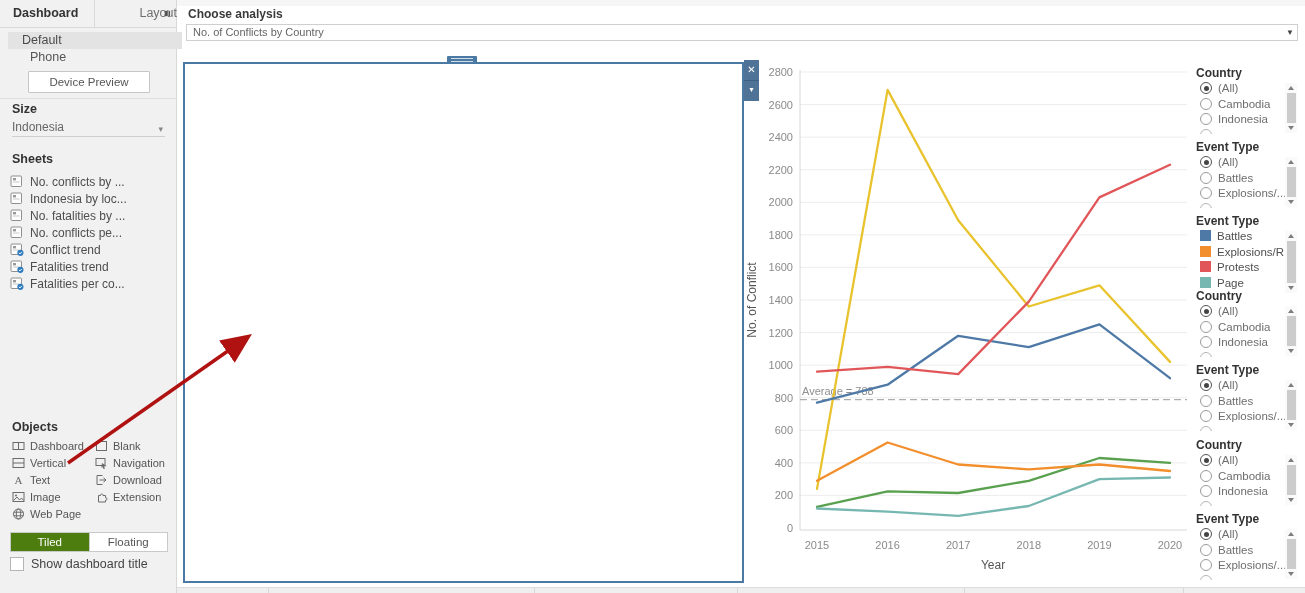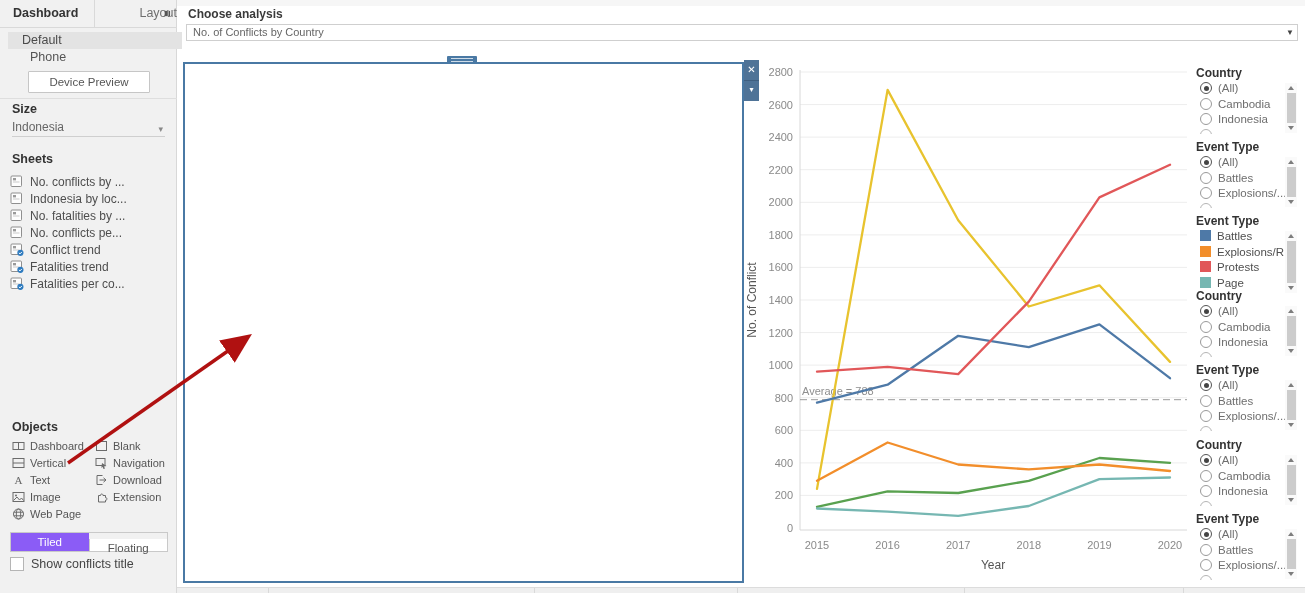--- a/index.html
+++ b/index.html
@@ -25,22 +25,22 @@
   #sizeval .caret{position:absolute;right:2px;top:2px;color:#888;font-size:9px;}
   #sheets-list{position:absolute;left:10px;top:173px;width:160px;}
   .sheet-row{height:17px;display:flex;align-items:center;font-size:12px;color:#4e4e4e;}
   .sheet-row .ic{width:14px;height:13px;margin-right:6px;position:relative;flex:none;}
   #objects-grid-left{position:absolute;left:12px;top:437px;}
   #objects-grid-right{position:absolute;left:95px;top:437px;text-align:center;}
   .obj-row{height:17px;display:flex;align-items:center;font-size:11px;color:#555;}
   .obj-row .ic{width:13px;height:12px;margin-right:5px;flex:none;}
   #placement{position:absolute;left:10px;top:532px;width:158px;height:20px;display:flex;border:1px solid #c9c9c9;box-sizing:border-box;}
   .seg{flex:1;font-size:11.5px;text-align:center;line-height:18px;}
-  .seg.on{background:#8b5cf6;color:#fff;}
-  .seg.off{background:#fff;color:#555;margin-top:6px;}
+  .seg.on{background:#4d7c0f;color:#fff;}
+  .seg.off{background:#fff;color:#555;}
   #showtitle{position:absolute;left:10px;top:557px;display:flex;align-items:center;}
   #showtitle .box{width:12px;height:12px;background:#fff;border:1px solid #b5b5b5;margin-right:7px;}
   #showtitle .lbl{font-size:12.5px;color:#444;}
   
   #topstrip{position:absolute;left:177px;top:0;width:1128px;height:6px;background:#f6f6f6;}
   #analysis-label{position:absolute;left:188px;top:7px;font-size:12px;font-weight:bold;color:#3a3a3a;}
   #analysis-dd{position:absolute;left:186px;top:24px;width:1112px;height:17px;border:1px solid #cfcfcf;background:#fff;box-sizing:border-box;}
   #analysis-dd .val{position:absolute;left:6px;top:0;font-size:11px;color:#666;line-height:15px;}
   #analysis-dd .caret{position:absolute;right:3px;top:3px;font-size:8px;color:#444;}
   
@@ -237,21 +237,21 @@
           </svg>
           <span>Extension</span>
         </div>
       </div>
     <div id="placement">
       <div class="seg on">Tiled</div>
       <div class="seg off" style="border-left:1px solid #c9c9c9">Floating</div>
     </div>
     <div id="showtitle">
       <span class="box"></span>
-      <span class="lbl">Show conflicts title</span>
+      <span class="lbl">Show dashboard title</span>
     </div>
   </aside>
 
   <div id="topstrip"></div>
   <div id="analysis-label">Choose analysis</div>
   <div id="analysis-dd">
     <span class="val">No. of Conflicts by Country</span>
     <span class="caret">▼</span>
   </div>
 

